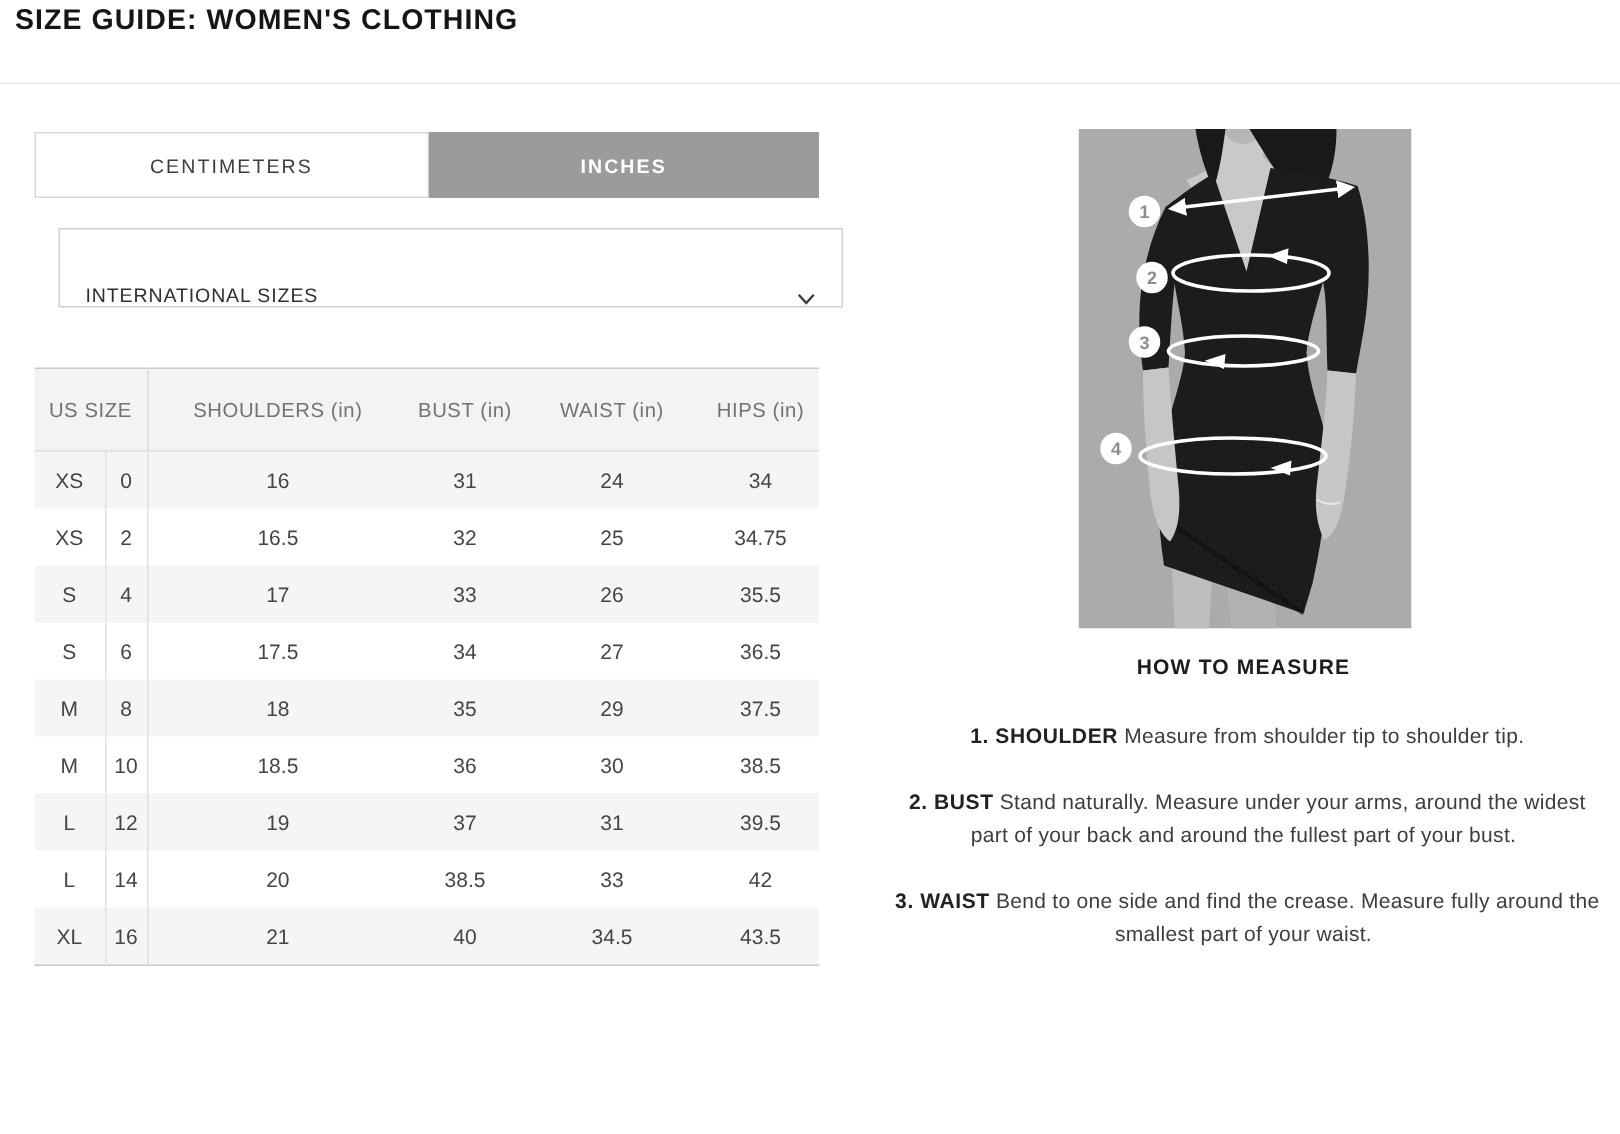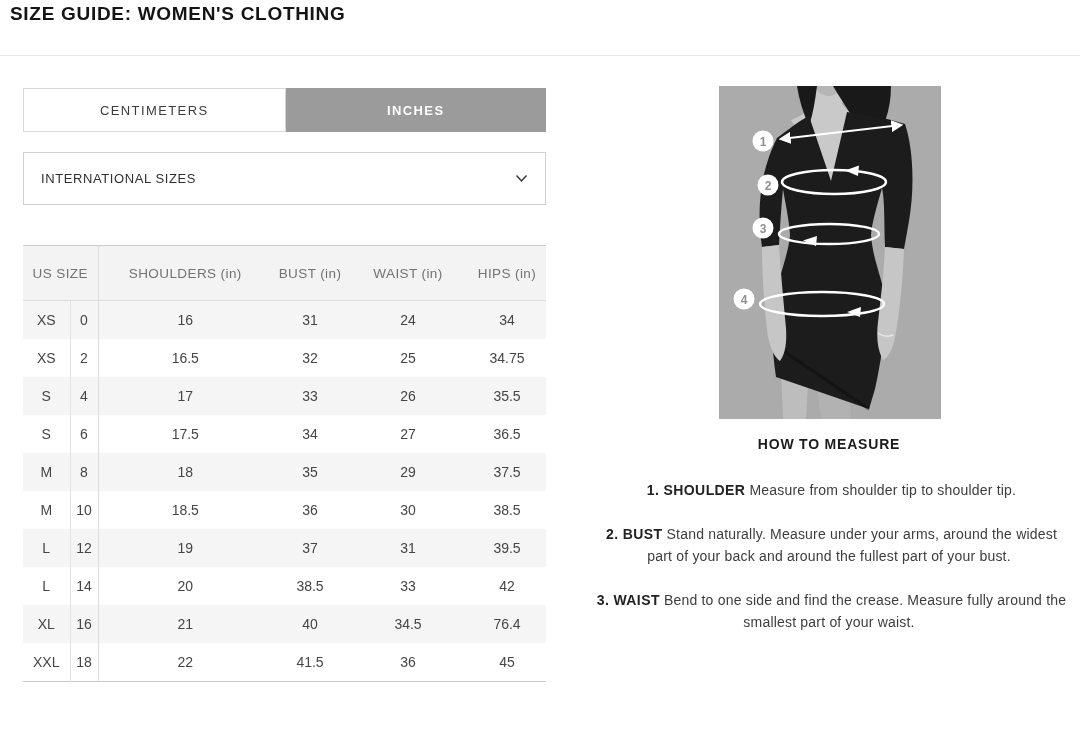--- a/index.html
+++ b/index.html
@@ -11,22 +11,22 @@
   .top-divider{position:absolute;left:0;top:55px;width:1080px;height:1px;background:#e7e7e7;}
 
   
   .tabs{position:absolute;left:23px;top:88px;width:523px;height:44px;display:flex;}
   .tab{flex:1;height:44px;font-family:inherit;font-size:13px;letter-spacing:1.4px;
     border:none;padding:0;margin:0;cursor:pointer;box-sizing:border-box;}
   .tab.active{background:var(--tab_active_bg,#9b9b9b);color:var(--tab_active_text,#fff);font-weight:bold;}
   .tab.inactive{background:#fff;color:#3c3c3c;border:1px solid #d8d8d8;font-weight:normal;}
 
   
-  .dropdown{position:absolute;left:23px;top:152px;width:523px;height:53px;box-sizing:border-box;
-    border:1px solid #d0d0d0;background:#fff;display:flex;align-items:center;
+  .dropdown{position:absolute;left:39px;top:152px;width:523px;height:53px;box-sizing:border-box;
+    border:1px solid #d0d0d0;background:#fff;display:flex;align-items:flex-end;
     justify-content:space-between;padding:0 17px;font-size:13px;letter-spacing:.6px;color:#303030;cursor:pointer;}
   .dropdown .chev{display:flex;align-items:center;}
 
   
   table.size-table{position:absolute;left:23px;top:245px;width:523px;border-collapse:collapse;
     border-top:1px solid #c9c9c9;border-bottom:1px solid #c9c9c9;}
   table.size-table thead th{height:52px;background:var(--header_bg,#f3f3f3);font-weight:normal;
     font-size:13.5px;letter-spacing:.4px;color:#737373;border-bottom:1px solid #ddd;text-align:center;}
   table.size-table th.h-us{border-right:1px solid #ddd;}
   table.size-table td{height:38px;text-align:center;font-size:14px;color:#454545;padding:0;}
@@ -148,29 +148,21 @@
           <td class="c-val">38.5</td>
           <td class="c-val">33</td>
           <td class="c-val">42</td>
         </tr>
         <tr class="alt">
           <td class="c-letter">XL</td>
           <td class="c-num">16</td>
           <td class="c-val">21</td>
           <td class="c-val">40</td>
           <td class="c-val">34.5</td>
-          <td class="c-val">76.4</td>
-        </tr>
-        <tr>
-          <td class="c-letter">XXL</td>
-          <td class="c-num">18</td>
-          <td class="c-val">22</td>
-          <td class="c-val">41.5</td>
-          <td class="c-val">36</td>
-          <td class="c-val">45</td>
+          <td class="c-val">43.5</td>
         </tr>
       </tbody>
   </table>
 
   <div class="photo">
     <svg width="222" height="333" viewBox="0 0 222 333">
       <rect width="222" height="333" style="fill:var(--photo_bg,#ababab)"></rect>
 
       <polygon points="62,282 90,284 87,333 64,333" fill="#bdbdbd"></polygon>
       <polygon points="98,298 130,298 132,333 102,333" fill="#b2b2b2"></polygon>

